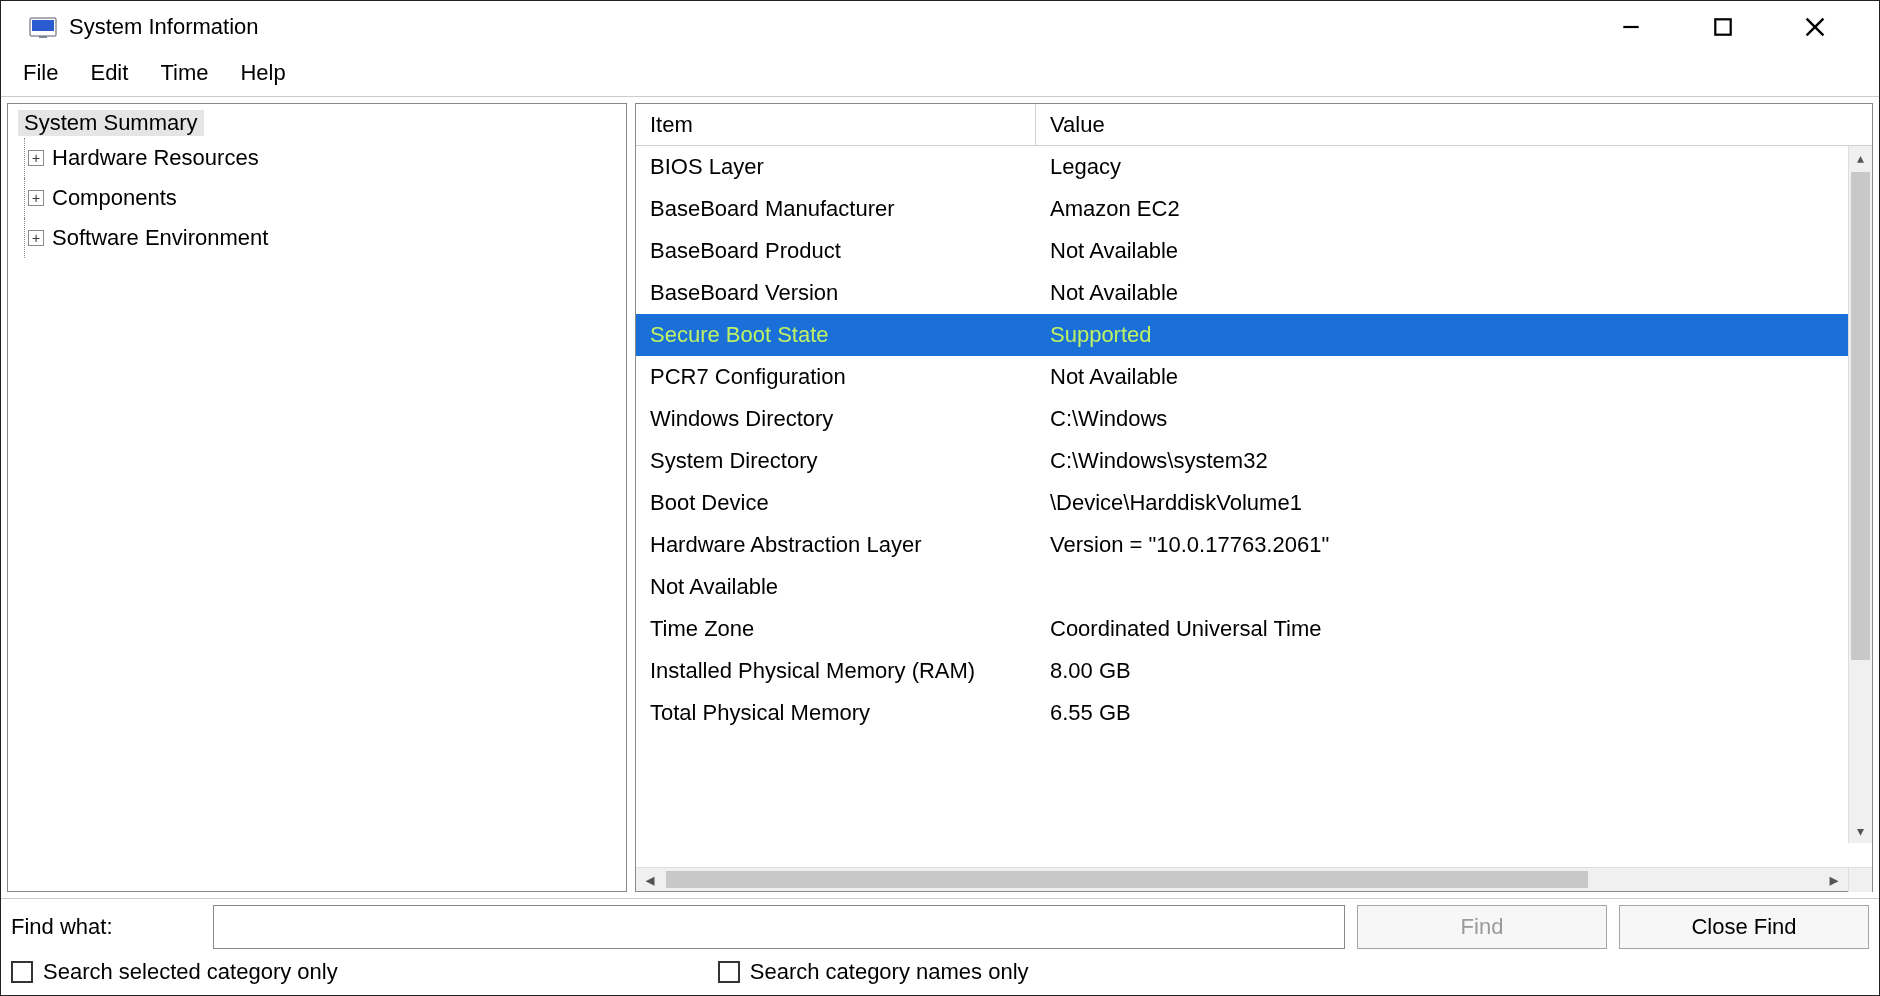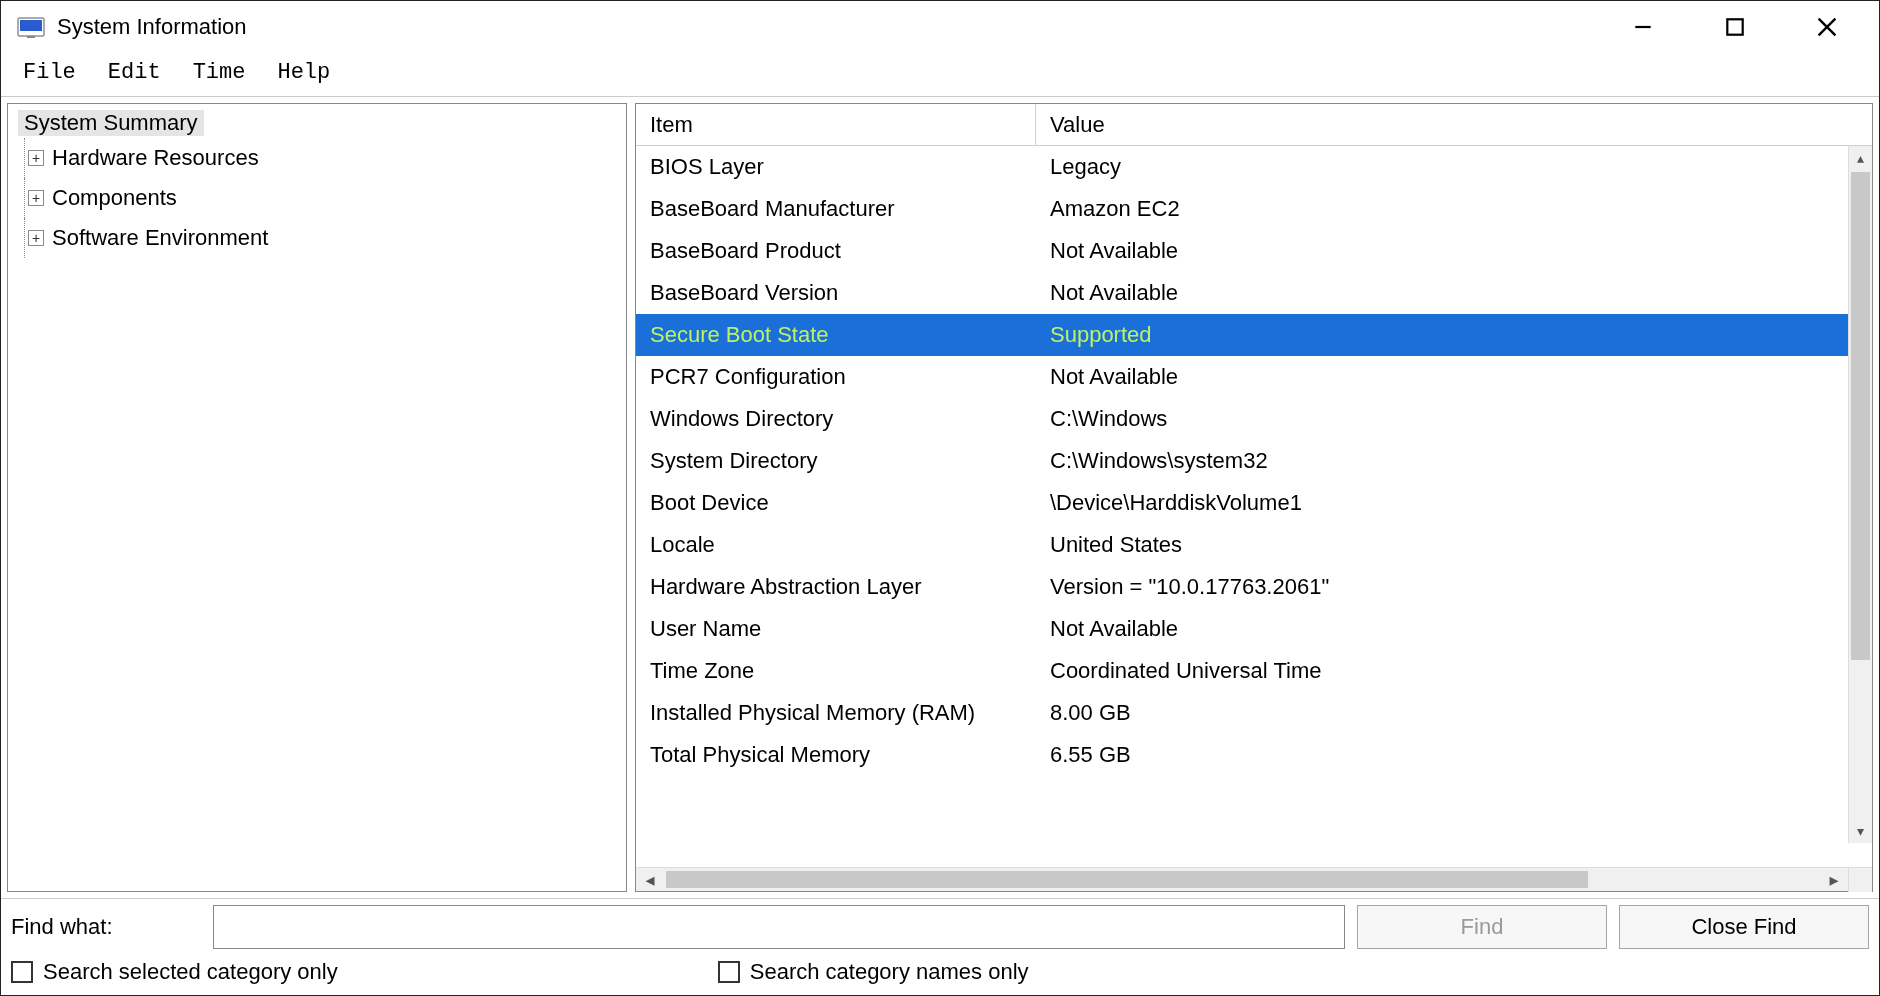--- a/index.html
+++ b/index.html
@@ -17,21 +17,21 @@
     border: 1px solid #222;
     display: flex;
     flex-direction: column;
     background: #fff;
   }
   
   .titlebar {
     height: 52px;
     display: flex;
     align-items: center;
-    padding: 0 8px;
+    padding: 0 20px;
     text-align: right;
   }
   .app-icon {
     width: 28px; height: 24px;
     margin: 0 12px 0 8px;
     display: flex; align-items: center; justify-content: center;
   }
   .app-icon svg { width: 28px; height: 24px; }
   .titlebar-title { font-size: 22px; }
   .titlebar-spacer { flex: 1; }
@@ -39,21 +39,21 @@
   .tb-btn { width: 32px; height: 32px; display:flex; align-items:center; justify-content:center; }
   .tb-btn svg { stroke: #000; stroke-width: 2; fill: none; }
   
   .menubar {
     height: 44px;
     display: flex; align-items: center;
     padding: 0 10px 4px 10px;
     gap: 8px;
     border-bottom: 1px solid #ccc;
   }
-  .menu-item { padding: 2px 12px; font-size: 22px; font-family: Liberation Mono, monospace; }
+  .menu-item { padding: 2px 12px; font-size: 22px; }
   
   .content {
     flex: 1;
     display: flex;
     padding: 6px;
     gap: 8px;
     min-height: 0;
   }
   .tree-panel, .list-panel {
     border: 1px solid #888;
@@ -331,29 +331,24 @@
             </div>
             <div class="list-row">
               <div class="cell-item">System Directory</div>
               <div class="cell-value">C:\Windows\system32</div>
             </div>
             <div class="list-row">
               <div class="cell-item">Boot Device</div>
               <div class="cell-value">\Device\HarddiskVolume1</div>
             </div>
             <div class="list-row">
-              <div class="cell-item">Locale</div>
-              <div class="cell-value">United States</div>
-            </div>
-            <div class="list-row">
               <div class="cell-item">Hardware Abstraction Layer</div>
               <div class="cell-value">Version = "10.0.17763.2061"</div>
             </div>
             <div class="list-row">
-              <div class="cell-item">User Name</div>
               <div class="cell-value">Not Available</div>
             </div>
             <div class="list-row">
               <div class="cell-item">Time Zone</div>
               <div class="cell-value">Coordinated Universal Time</div>
             </div>
             <div class="list-row">
               <div class="cell-item">Installed Physical Memory (RAM)</div>
               <div class="cell-value">8.00 GB</div>
             </div>

